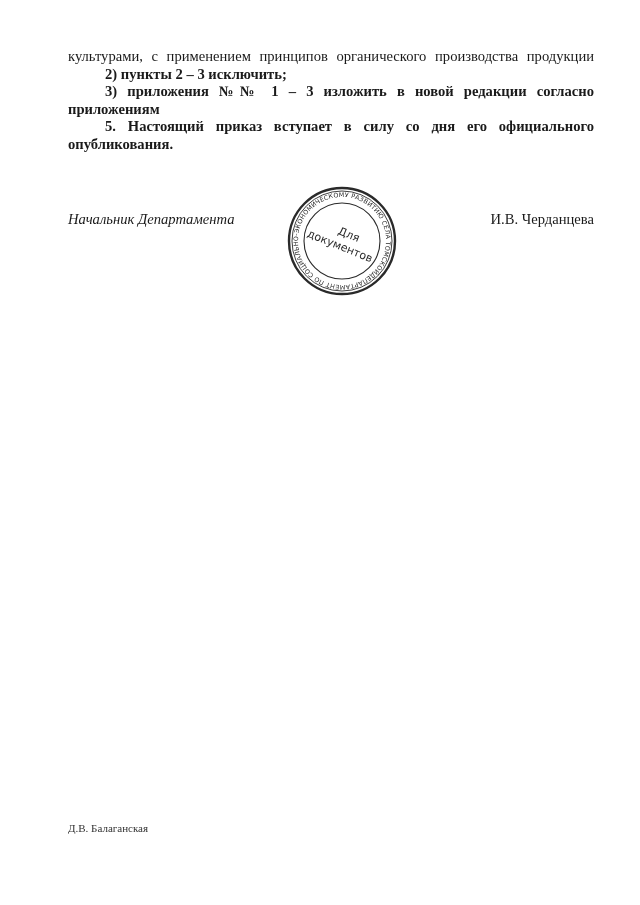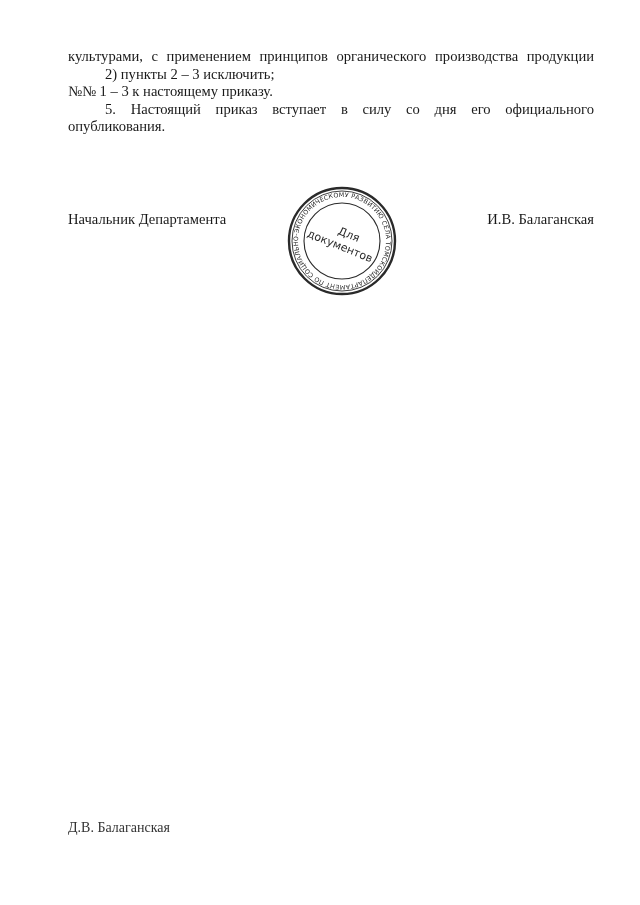--- a/index.html
+++ b/index.html
@@ -7,51 +7,51 @@
       width: 640px; height: 905px; position: relative; overflow: hidden;
       font-family: "Liberation Serif", "DejaVu Serif", serif;
       color: #1a1a1a;
     }
     .page { position: absolute; left: 0; top: 0; width: 640px; height: 905px; background: #fff; }
     .body-text {
       position: absolute; left: 68px; top: 48px; width: 526px;
       font-size: 14.6px; line-height: 17.6px;
     }
     .para { margin: 0; text-align: justify; }
-    .para.indent { text-indent: 37px; }
+    .para.indent { text-indent: 37px; font-weight: bold; }
     .justify-full { text-align-last: justify; }
     .sig-row {
       position: absolute; left: 68px; top: 211px; width: 526px;
       font-size: 14.6px; line-height: 17.6px;
     }
-    .sig-title { position: absolute; left: 0; top: 0; }
+    .sig-title { position: absolute; left: 0; top: 0; font-style: italic; }
     .sig-name { position: absolute; right: 0; top: 0; }
     .stamp {
       position: absolute; left: 286px; top: 186px; width: 112px; height: 110px;
     }
     .executor {
       position: absolute; left: 68px; top: 822px;
-      font-size: 14px; line-height: 12px; color: #333;
+      font-size: 11px; line-height: 12px; color: #333;
     }
   </style>
 </head>
 <body>
 
 <div class="page">
 
   <div class="body-text">
     <p class="para justify-full">культурами, с применением принципов органического производства продукции</p>
     <p class="para indent">2) пункты 2 – 3 исключить;</p>
-    <p class="para">№№ 1 – 3 к настоящему приказу.</p>
+    <p class="para indent justify-full">3) приложения №№ 1 – 3 изложить в новой редакции согласно приложениям</p>
     <p class="para indent">5. Настоящий приказ вступает в силу со дня его официального опубликования.</p>
   </div>
 
   <div class="sig-row">
     <span class="sig-title">Начальник Департамента</span>
-    <span class="sig-name">И.В. Балаганская</span>
+    <span class="sig-name">И.В. Черданцева</span>
   </div>
 
   <div class="stamp">
     <svg width="112" height="110" viewBox="0 0 112 110">
       <defs>
         <path id="ringPath" d="M 56 55 m -44 0 a 44 44 0 1 1 88 0 a 44 44 0 1 1 -88 0"></path>
       </defs>
       <circle cx="56" cy="55" r="53" fill="none" stroke="#2a2a2a" stroke-width="2.4"></circle>
       <circle cx="56" cy="55" r="50" fill="none" stroke="#2a2a2a" stroke-width="0.9"></circle>
       <circle cx="56" cy="55" r="38" fill="none" stroke="#2a2a2a" stroke-width="1.1"></circle>

